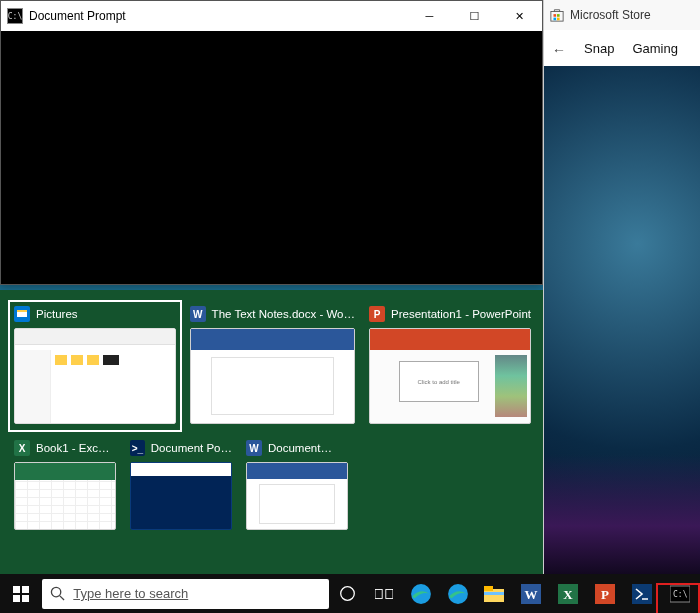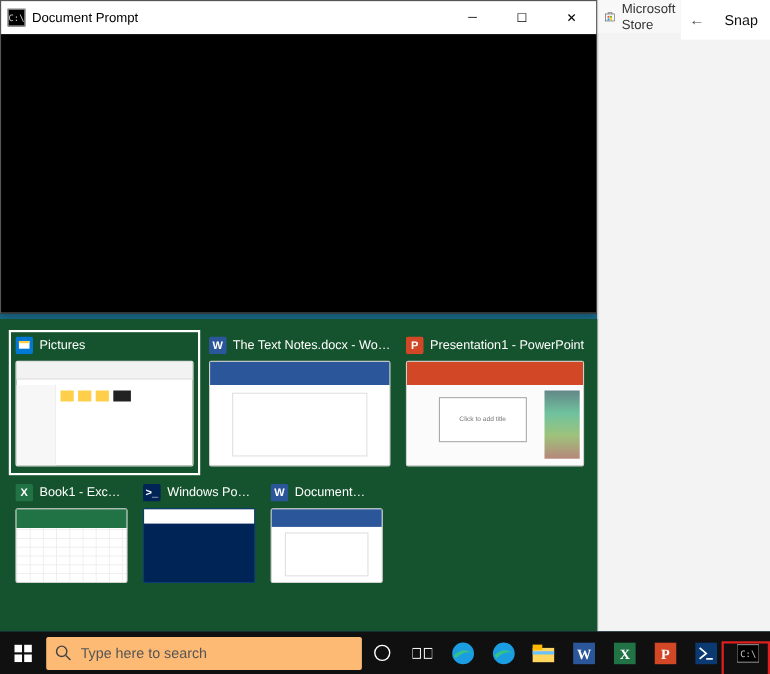--- a/index.html
+++ b/index.html
@@ -50,21 +50,21 @@
     font-size: 15px;
     white-space: pre;
   }
   
   .store-pane {
     position: absolute;
     left: 543px; top: 0;
     width: 157px; height: 574px;
     background: #f3f3f3;
     display: flex;
-    flex-direction: row;
+    flex-direction: column;
     border-left: 1px solid #ccc;
   }
   .store-titlebar {
     height: 30px;
     display: flex; align-items: center;
     padding-left: 6px;
     gap: 6px;
     font-size: 12px;
     color: #333;
     background: #f8f8f8;
@@ -201,27 +201,28 @@
     background: #101010;
     display: flex; align-items: center;
   }
   .taskbar .start {
     width: 46px; height: 100%;
     display:flex;align-items:center;justify-content:center;
   }
   .taskbar .search {
     height: 30px;
     width: 310px;
-    background: #fdba74;
+    background: #ffffff;
     border-radius: 2px;
     display: flex; align-items: center;
     padding: 0 8px;
     gap: 8px;
     color: #555;
     font-size: 13px;
+    text-decoration: underline;
   }
   .taskbar .tb-icon {
     width: 40px; height: 100%;
     display: flex; align-items: center; justify-content: center;
     cursor: pointer;
   }
   .highlight-box {
     border: 2px solid #e02020;
     position: absolute;
   }
@@ -317,21 +318,21 @@
       <div class="snap-header">
         <span class="app-icon ic-excel">X</span>
         <span>Book1 - Exc…</span>
       </div>
       <div class="snap-thumb thumb-excel"></div>
     </div>
 
     <div class="snap-tile small">
       <div class="snap-header">
         <span class="app-icon ic-ps">&gt;_</span>
-        <span>Windows Po…</span>
+        <span>Document Po…</span>
       </div>
       <div class="snap-thumb thumb-ps"></div>
     </div>
 
     <div class="snap-tile small">
       <div class="snap-header">
         <span class="app-icon ic-word">W</span>
         <span>Document…</span>
       </div>
       <div class="snap-thumb thumb-word2"></div>

